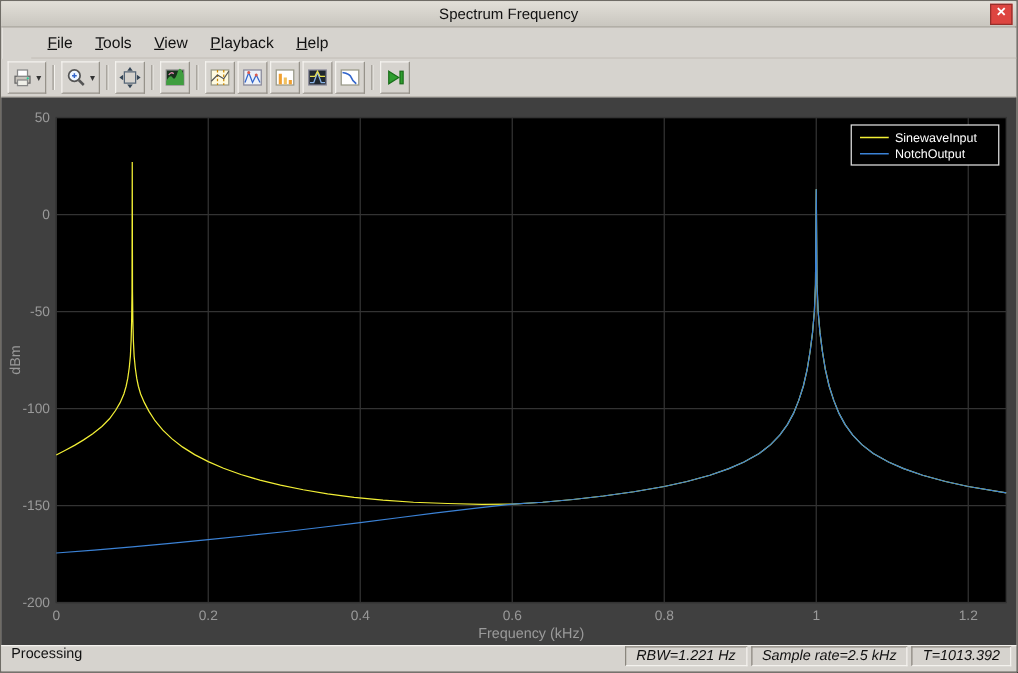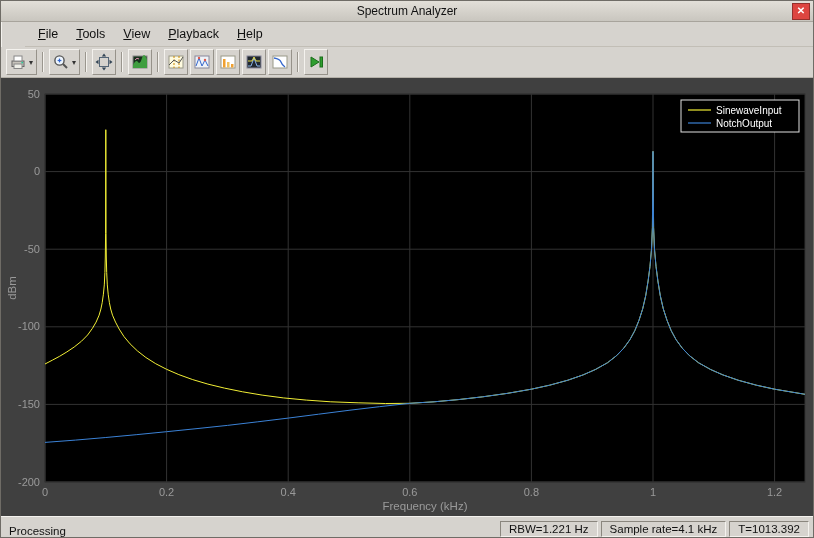--- a/index.html
+++ b/index.html
@@ -15,32 +15,32 @@
   .toolbar{height:30px;flex:0 0 30px;display:flex;align-items:center;background:#d6d3ce;padding-left:5px;gap:2px;
            border-bottom:1px solid #b4b0a8;}
   .tb-btn{display:flex;align-items:center;height:22px;padding:1px 2px;background:#d6d3ce;border:1px solid;
           border-color:#f4f2ee #96928a #96928a #f4f2ee;cursor:pointer;}
   .tb-btn svg{display:block;}
   .caret{font-size:8px;color:#333;padding:0 1px 0 2px;}
   .tb-sep{width:1px;height:20px;background:#9a968e;border-right:1px solid #f4f2ee;margin:0 3px;}
   .plot-panel{flex:1;background:#404040;padding:4px;box-sizing:border-box;overflow:hidden;}
   .plot-panel svg{display:block;}
   svg text{font-family:"Liberation Sans",sans-serif;}
-  .statusbar{height:20px;flex:0 0 20px;display:flex;align-items:flex-end;background:#d6d3ce;border-top:1px solid #f4f2ee;
+  .statusbar{height:20px;flex:0 0 20px;display:flex;align-items:flex-start;background:#d6d3ce;border-top:1px solid #f4f2ee;
              font-size:11.5px;color:#111;padding:0 2px;}
   .status-left{flex:1;padding-left:6px;}
-  .status-cells{display:flex;gap:3px;padding-right:2px;}
+  .status-cells{display:flex;gap:3px;padding-right:2px;font-style:italic;}
   .status-cell{border:1px solid;border-color:#8a867e #f4f2ee #f4f2ee #8a867e;padding:1px 8px;background:#d6d3ce;white-space:nowrap;}
 </style>
 </head>
 <body>
 
 <div class="window">
   <div class="titlebar">
-    <span class="title">Spectrum Analyzer</span>
+    <span class="title">Spectrum Frequency</span>
     <span class="close">✕</span>
   </div>
   <div class="menubar">
       <div class="menu-item"><span style="text-decoration: underline;">F</span>ile</div>
       <div class="menu-item"><span style="text-decoration: underline;">T</span>ools</div>
       <div class="menu-item"><span style="text-decoration: underline;">V</span>iew</div>
       <div class="menu-item"><span style="text-decoration: underline;">P</span>layback</div>
       <div class="menu-item"><span style="text-decoration: underline;">H</span>elp</div>
     </div>
   <div class="toolbar">
@@ -186,17 +186,17 @@
         <line x1="683" x2="706" y1="28" y2="28" stroke="#f2ef35" stroke-width="1.2"></line>
         <text x="711" y="31.5" fill="#ffffff" font-size="10">SinewaveInput</text>
         <line x1="683" x2="706" y1="41" y2="41" stroke="#3b82d6" stroke-width="1.2"></line>
         <text x="711" y="44.5" fill="#ffffff" font-size="10">NotchOutput</text>
       </svg>
   </div>
   <div class="statusbar">
     <span class="status-left">Processing</span>
     <span class="status-cells">
         <span class="status-cell">RBW=1.221 Hz</span>
-        <span class="status-cell">Sample rate=4.1 kHz</span>
+        <span class="status-cell">Sample rate=2.5 kHz</span>
         <span class="status-cell">T=1013.392</span>
       </span>
   </div>
 </div>
 
 </body></html>

